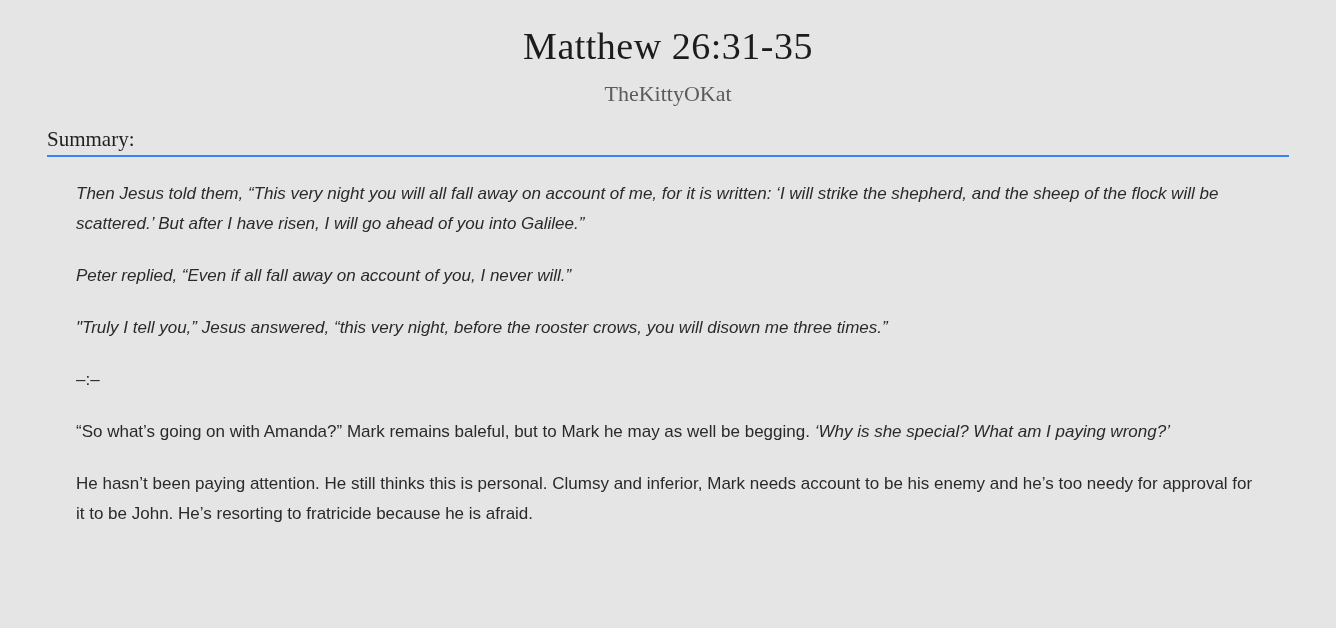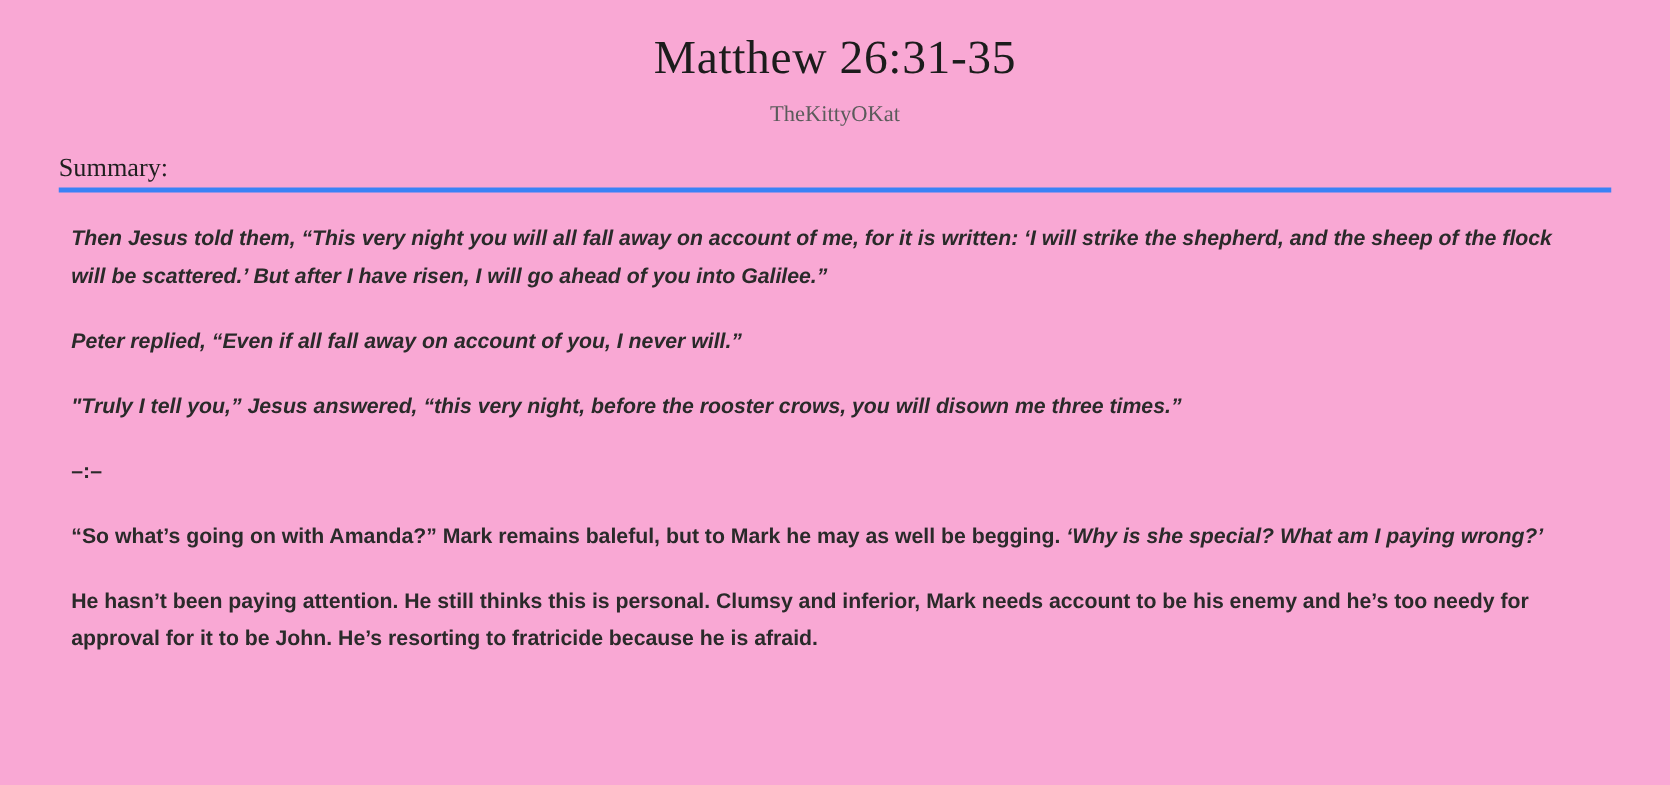--- a/index.html
+++ b/index.html
@@ -9,56 +9,55 @@
     color: #2a2a2a;
     font-family: "Liberation Sans", "DejaVu Sans", sans-serif;
     font-size: 17px;
   }
   .page {
     width: 1336px;
     height: 628px;
     box-sizing: border-box;
     padding: 14px 47px 30px 47px;
     overflow: hidden;
-    background: #f9a8d4;
+    background: #e5e5e5;
   }
   .work-title {
     font-family: "Liberation Serif", "DejaVu Serif", serif;
     font-weight: normal;
     font-size: 38px;
     line-height: 1.2;
     text-align: center;
     color: #1c1c1c;
     margin: 10px 0 0 0;
     letter-spacing: 0.5px;
   }
   .byline {
     text-align: center;
     margin-top: 11px;
   }
   .author-link {
     font-family: "Liberation Serif", "DejaVu Serif", serif;
-    font-size: 18px;
+    font-size: 22px;
     color: #5b5b5b;
     text-decoration: none;
     cursor: pointer;
   }
   .summary-heading {
     font-family: "Liberation Serif", "DejaVu Serif", serif;
     font-weight: normal;
     font-size: 21px;
     color: #1f1f1f;
     margin: 20px 0 0 0;
     padding-bottom: 3px;
-    border-bottom: 4px solid #3b82f6;
+    border-bottom: 2px solid #3b82f6;
   }
   .content-block {
-    margin-left: 10px;
+    margin-left: 29px;
     margin-right: 32px;
-    font-weight: bold;
   }
   .summary-blockquote {
     margin: 0;
     padding: 0;
     font-style: italic;
   }
   p.text-par {
     margin: 22px 0;
     line-height: 30px;
   }

